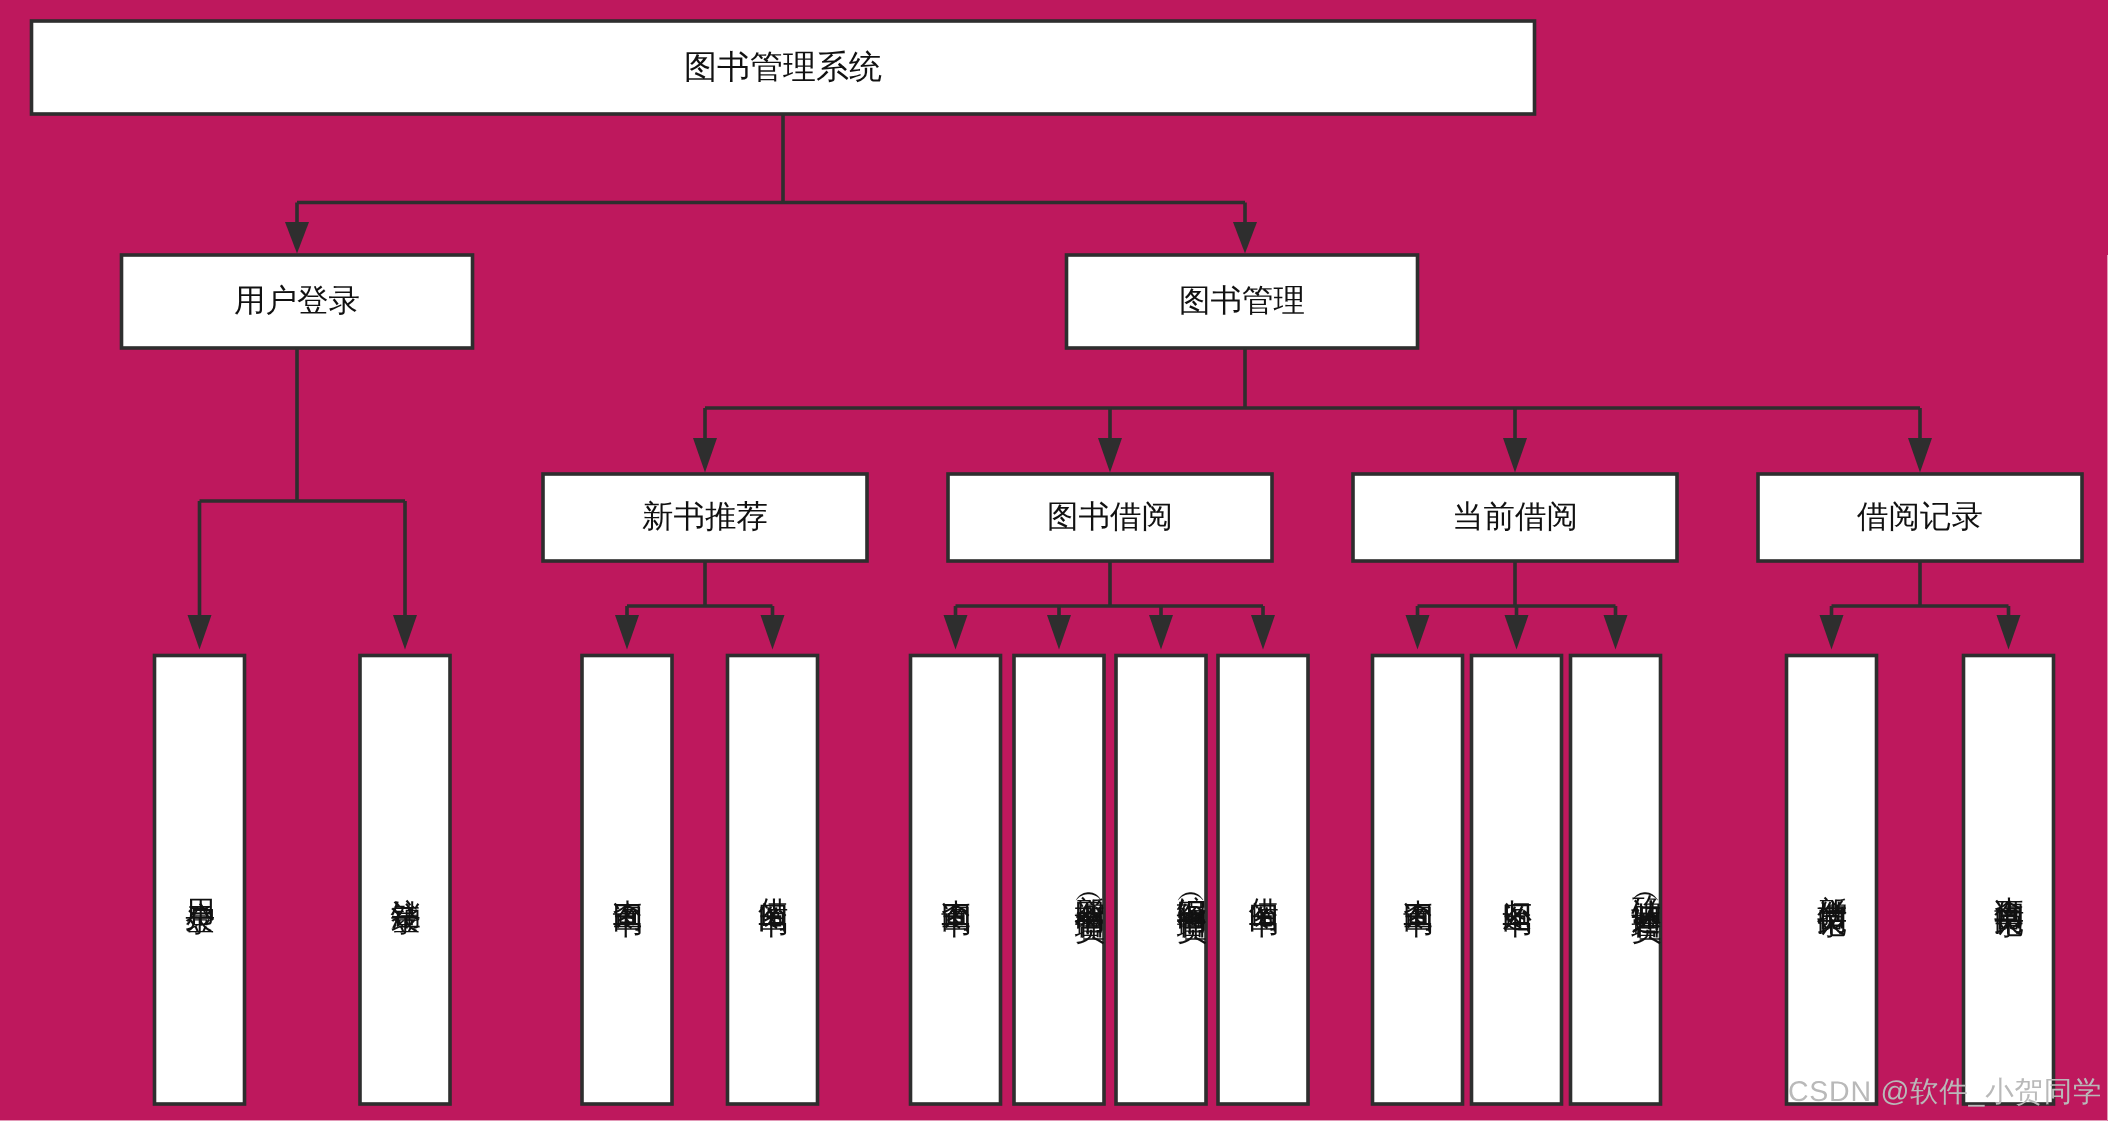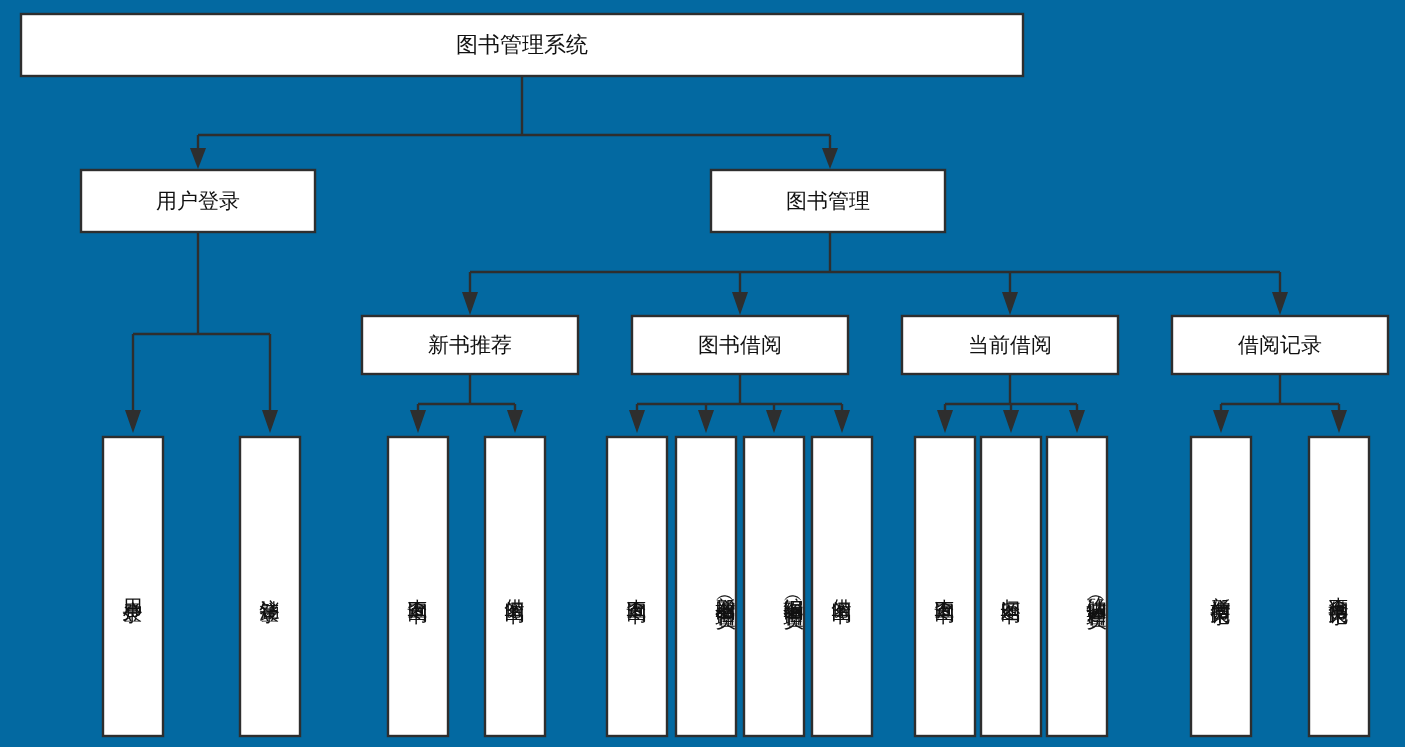--- a/index.html
+++ b/index.html
@@ -7,21 +7,21 @@
     padding: 0;
     background: #ffffff;
   }
   body {
     font-family: "Liberation Sans", "DejaVu Sans", sans-serif;
   }
   #diagram-root {
     position: relative;
     width: 1405px;
     height: 747px;
-    background: #0369a1;
+    background: #be185d;
     overflow: hidden;
   }
   svg.diagram-canvas {
     position: absolute;
     left: 0;
     top: 0;
     width: 1405px;
     height: 747px;
     display: block;
   }
@@ -211,14 +211,15 @@
   <div class="leaf-label" style="left:744px; top:443px; width:60px; height:293px; align-items:flex-start;">编辑图书（管理员）</div>
   <div class="leaf-label" style="left:812px; top:437px; width:60px; height:299px;">借阅图书</div>
 
   <div class="leaf-label" style="left:915px; top:437px; width:60px; height:299px;">查询图书</div>
   <div class="leaf-label" style="left:981px; top:437px; width:60px; height:299px;">归还图书</div>
   <div class="leaf-label" style="left:1047px; top:443px; width:60px; height:293px; align-items:flex-start;">确认归还（管理员）</div>
 
   <div class="leaf-label" style="left:1191px; top:437px; width:60px; height:299px;">新增借阅记录</div>
   <div class="leaf-label" style="left:1309px; top:437px; width:60px; height:299px;">查询借阅记录</div>
 
+  <div class="watermark" style="left:1192px; top:715px;">CSDN @软件_小贺同学</div>
 
 </div>
 
 </body></html>

